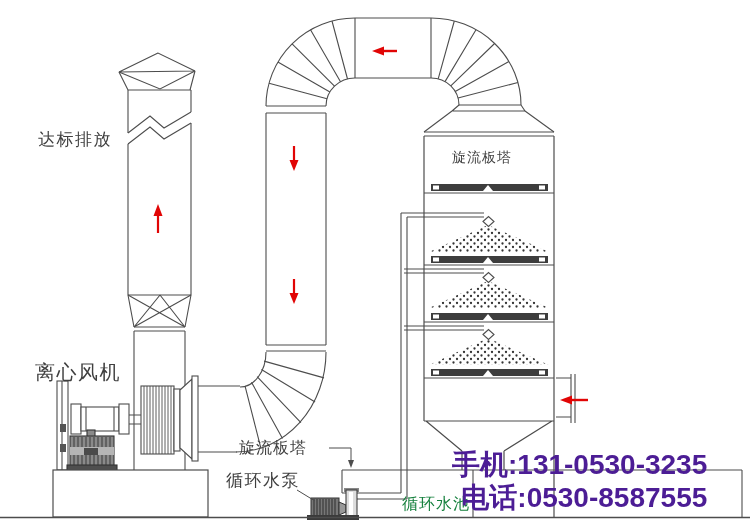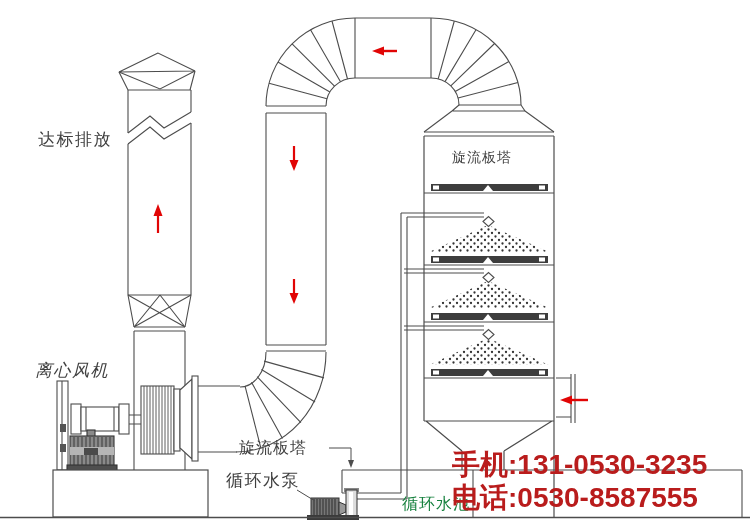--- a/index.html
+++ b/index.html
@@ -1,28 +1,28 @@
 <!DOCTYPE html>
 <html><head>
 <meta charset="utf-8">
 <style>
   html,body{margin:0;padding:0;background:#fff;}
   .canvas{position:relative;width:756px;height:529px;background:#ffffff;overflow:hidden;
-          font-family:"Liberation Sans","DejaVu Sans",sans-serif;}
+          font-family:"Liberation Sans","DejaVu Sans",sans-serif;text-align:right;}
   .canvas svg{position:absolute;left:0;top:0;}
   .lbl{position:absolute;color:#3f3f3f;white-space:nowrap;line-height:1.05;}
   .lbl-emission{left:38px;top:131px;font-size:17px;letter-spacing:1.5px;}
-  .lbl-fan{left:35px;top:362px;font-size:17px;letter-spacing:1.5px;font-style:italic;}
+  .lbl-fan{left:35px;top:362px;font-size:20px;letter-spacing:1.5px;}
   .lbl-tower{left:452px;top:150px;font-size:14px;letter-spacing:1px;}
   .lbl-dust{left:594px;top:390px;font-size:18px;letter-spacing:2.5px;}
   .lbl-tap{left:239px;top:440px;font-size:16px;letter-spacing:1px;}
   .lbl-pump{left:226px;top:472px;font-size:17px;letter-spacing:1.5px;}
   .lbl-pool{left:402px;top:496px;font-size:16px;letter-spacing:1px;color:#15803d;}
   .contact{position:absolute;left:452px;top:448px;font-size:28px;font-weight:bold;
-           color:#b91c1c;line-height:33px;letter-spacing:0;}
+           color:#4c1d95;line-height:33px;letter-spacing:0;}
 </style>
 </head>
 <body>
 
 <div class="canvas">
 
 <svg width="756" height="529" viewBox="0 0 756 529">
   <defs>
     <pattern id="dots" width="7" height="7" patternUnits="userSpaceOnUse">
       <circle cx="2" cy="2" r="1.15" fill="#333"></circle>

